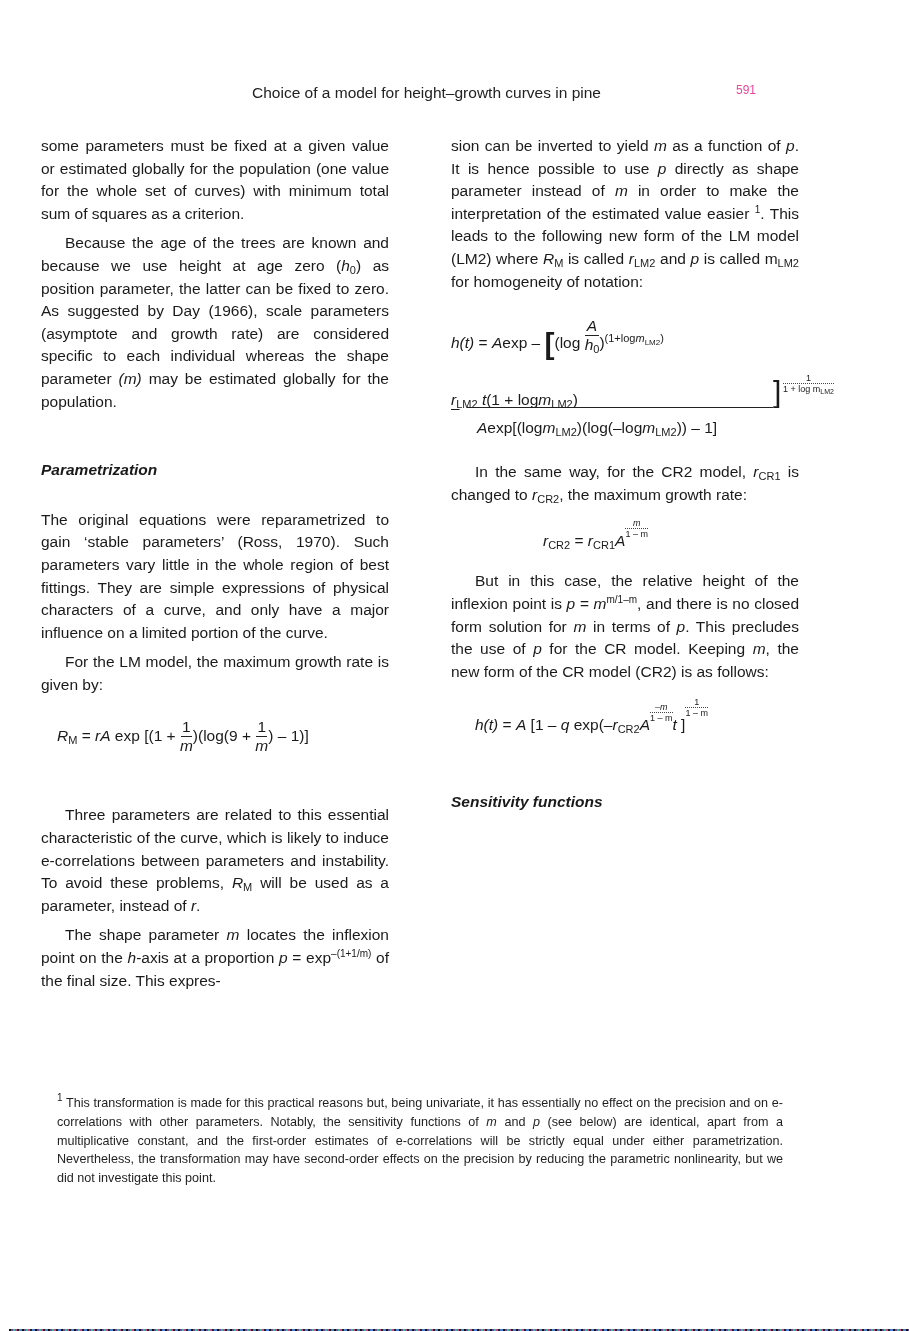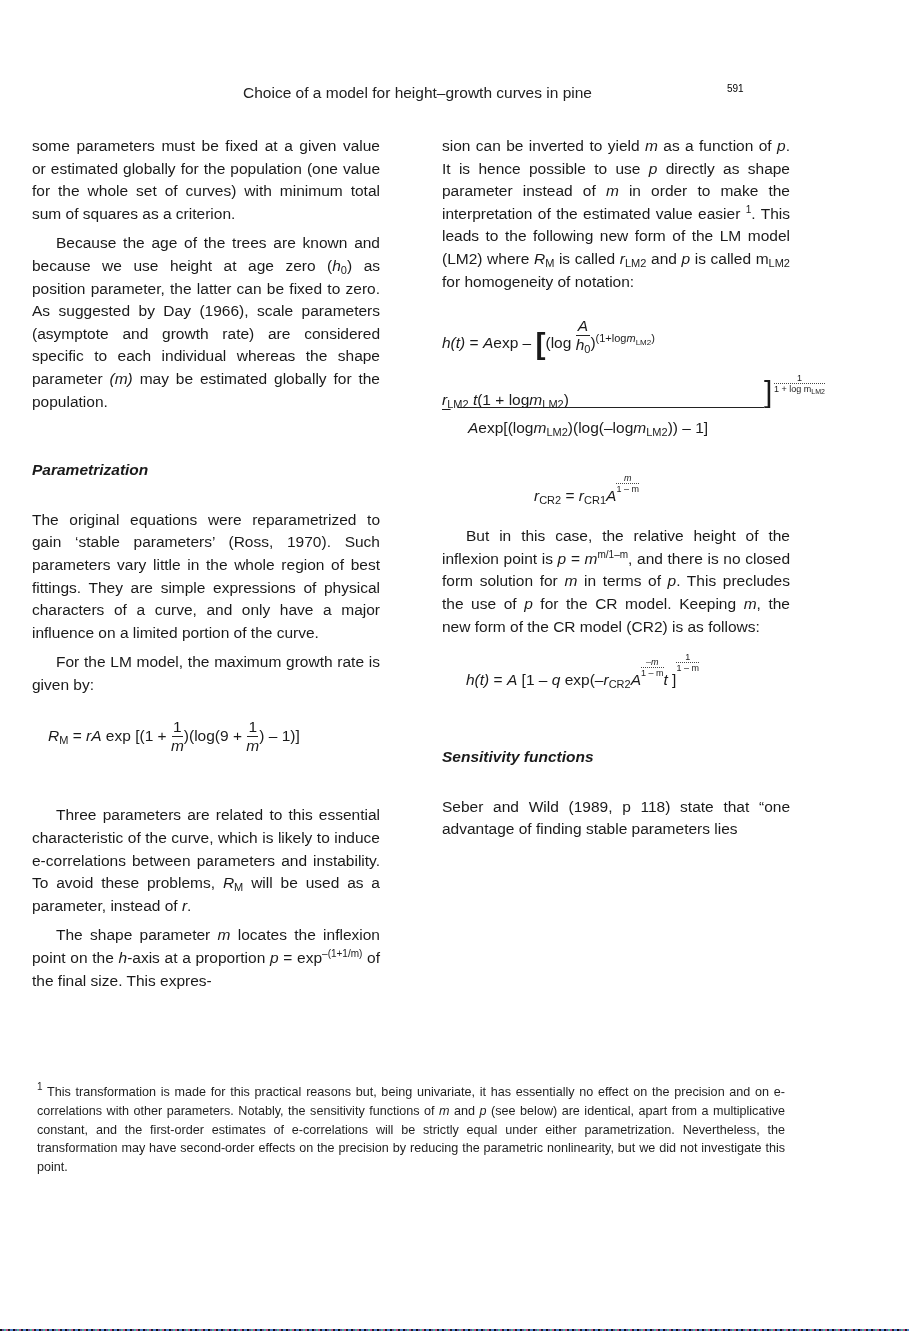--- a/index.html
+++ b/index.html
@@ -1,39 +1,39 @@
 <!DOCTYPE html>
 <html><head>
 <meta charset="utf-8">
 <style>
   html, body { margin: 0; padding: 0; background: #ffffff; }
   body { width: 909px; height: 1331px; position: relative; overflow: hidden;
          font-family: "Liberation Sans", sans-serif; color: #1a1a1a; }
-  .page { position: absolute; left: 0; top: 0; width: 774px; height: 1331px; }
+  .page { position: absolute; left: 9px; top: 0; width: 774px; height: 1331px; }
   .running-head { position: absolute; top: 84px; left: 243px; font-size: 15.5px; color: #222; }
-  .page-number { position: absolute; top: 83px; left: 727px; font-size: 10px; color: #000000; }
+  .page-number { position: absolute; top: 83px; left: 727px; font-size: 12px; color: #ec4899; }
   .col { position: absolute; width: 348px; font-size: 15.5px; line-height: 22.6px; text-align: justify; }
   .col-left { left: 32px; top: 135px; }
   .col-right { left: 442px; top: 135px; }
   .col p { margin: 0; }
   .indent { text-indent: 24px; }
   .gap { height: 7px; }
   .heading { font-weight: bold; font-style: italic; font-size: 15.5px; }
   i { font-style: italic; }
   sub { font-size: 11px; vertical-align: -3px; line-height: 0; }
   sup { font-size: 10px; vertical-align: 6px; line-height: 0; }
   .frac { display: inline-block; vertical-align: middle; text-align: center; position: relative; }
   .frac .num { display: block; line-height: 18px; }
   .frac .den { display: block; line-height: 18px; }
   .frac .bar { display: block; border-top: 1px solid #222; margin: 0 1px; }
   .tinyfrac { display: inline-block; text-align: center; vertical-align: 9px; font-size: 9px; line-height: 10px; }
   .tinyfrac .bar { display: block; border-top: 1px dotted #444; }
   .footnote { position: absolute; left: 32px; top: 1078px; width: 758px; font-size: 12.6px;
               line-height: 18.8px; text-align: justify; color: #1f1f1f; }
-  .footnote p { margin: 5px; }
+  .footnote p { margin: 16px; }
   .noise-line { position: absolute; left: 0; bottom: 0; width: 909px; height: 2px;
                 background: repeating-linear-gradient(90deg, #111 0 2px, #6a4fa3 2px 4px, #3fb8a0 4px 6px, #c54a8c 6px 8px, #222 8px 10px, #4a7fd0 10px 13px); }
   .bigbracket { font-size: 30px; line-height: 20px; vertical-align: -6px; font-weight: bold; }
   .rbracket { font-size: 30px; vertical-align: -2px; }
 </style>
 </head>
 <body>
 
 <div class="page">
 
@@ -79,36 +79,36 @@
           <i>r</i><sub>LM2</sub><i> t</i><span>(1 + log</span><i>m</i><sub>LM2</sub><span>)</span>
         </div>
         <div style="position:absolute; left:26px; top:28px; white-space:nowrap;">
           <i>A</i><span>exp[(log</span><i>m</i><sub>LM2</sub><span>)(log(–log</span><i>m</i><sub>LM2</sub><span>)) – 1]</span>
         </div>
         <span class="rbracket" style="position:absolute; left:322px; top:-8px;">]</span>
         <span class="tinyfrac" style="position:absolute; left:332px; top:-16px;"><span>1</span><span class="bar"></span><span style="white-space:nowrap;"><span>1 + log m</span><sub style="font-size:7px;vertical-align:-2px;">LM2</sub></span></span>
       </div>
     </div>
 
+    <p class="indent"><span>In the same way, for the CR2 model, </span><i>r</i><sub>CR1</sub><span> is changed to </span><i>r</i><sub>CR2</sub><span>, the maximum growth rate:</span></p>
 
     <div style="height:52px; padding-left:92px; padding-top:12px; white-space:nowrap;">
       <i>r</i><sub>CR2</sub><span> = </span><i>r</i><sub>CR1</sub><i>A</i><span class="tinyfrac"><i>m</i><span class="bar"></span><span>1 – m</span></span>
     </div>
 
     <p class="indent"><span>But in this case, the relative height of the inflexion point is </span><i>p</i><span> = </span><i>m</i><sup>m/1–m</sup><span>, and there is no closed form solution for </span><i>m</i><span> in terms of </span><i>p</i><span>. This precludes the use of </span><i>p</i><span> for the CR model. Keeping </span><i>m</i><span>, the new form of the CR model (CR2) is as follows:</span></p>
 
     <div style="height:48px; padding-left:24px; padding-top:14px; white-space:nowrap;">
       <i>h(t)</i><span> = </span><i>A</i><span> [1 – </span><i>q</i><span> exp(–</span><i>r</i><sub>CR2</sub><i>A</i><span class="tinyfrac"><i>–m</i><span class="bar"></span><span>1 – m</span></span><i>t</i><span> ]</span><span class="tinyfrac" style="vertical-align:14px;"><span>1</span><span class="bar"></span><span>1 – m</span></span>
     </div>
 
 
     <div style="height:46px"></div>
     <p class="heading">Sensitivity functions</p>
     <div style="height:27px"></div>
-    <p>Seber and Wild (1989, p 118) state that “one advantage of finding stable parameters lies</p>
   </div>
 
   <div class="footnote">
     <p><sup>1</sup><span> This transformation is made for this practical reasons but, being univariate, it has essentially no effect on the precision and on e-correlations with other parameters. Notably, the sensitivity functions of </span><i>m</i><span> and </span><i>p</i><span> (see below) are identical, apart from a multiplicative constant, and the first-order estimates of e-correlations will be strictly equal under either parametrization. Nevertheless, the transformation may have second-order effects on the precision by reducing the parametric nonlinearity, but we did not investigate this point.</span></p>
   </div>
 
   <div class="noise-line"></div>
 </div>
 
 </body></html>

